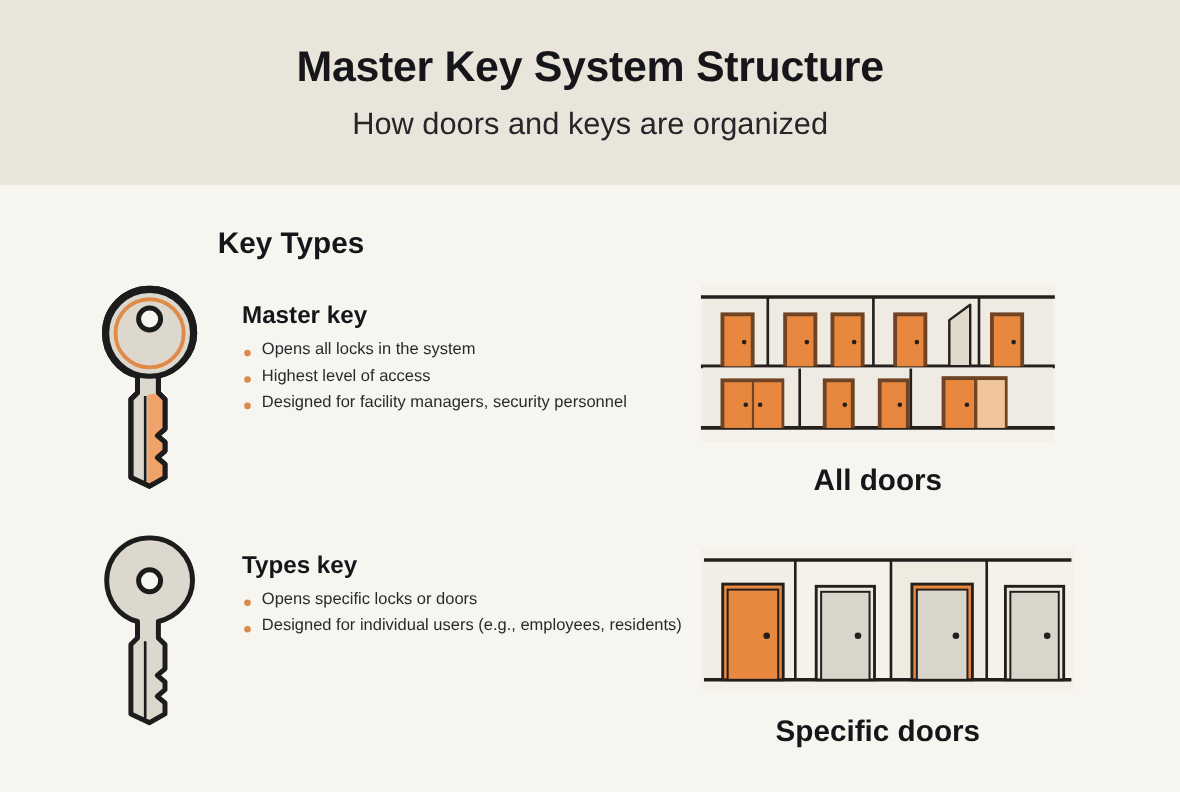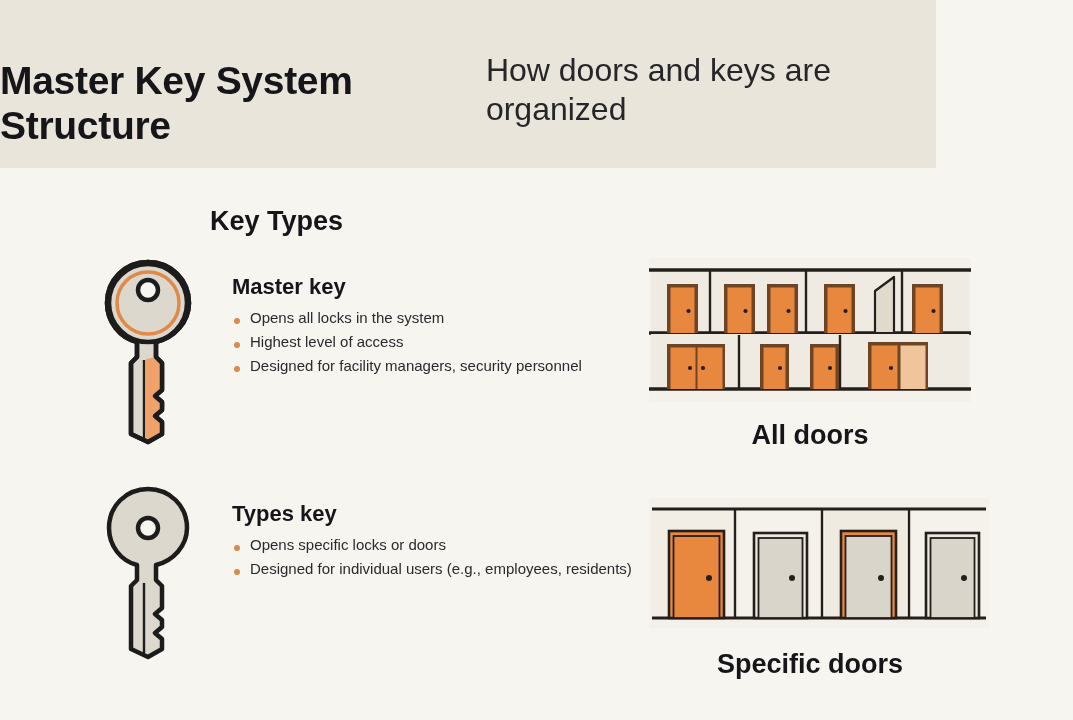--- a/index.html
+++ b/index.html
@@ -12,50 +12,50 @@
     background: #F7F5F0;
     font-family: "Liberation Sans", sans-serif;
     overflow: hidden;
     position: relative;
   }
 
   
   #header-band {
     position: absolute;
     left: 0; top: 0;
-    width: 936px;
+    width: 1073px;
     height: 168px;
     background: #E9E5DB;
     display: flex;
-    flex-direction: row;
+    flex-direction: column;
     align-items: center;
     justify-content: flex-start;
   }
   #page-title {
     margin: 0;
     padding-top: 40px;
     font-size: 39px;
     font-weight: bold;
     letter-spacing: -0.3px;
     color: #16161A;
     line-height: 1.15;
   }
   #page-subtitle {
     margin: 0;
     padding-top: 11px;
-    font-size: 32px;
+    font-size: 28px;
     font-weight: normal;
     color: #26262A;
     line-height: 1.2;
   }
 
   
   #main-area {
     position: absolute;
-    left: 12px; top: 168px;
+    left: 0; top: 168px;
     width: 992px;
     height: 552px;
   }
 
   .col-heading {
     position: absolute;
     font-size: 27px;
     font-weight: bold;
     color: #16161A;
     margin: 0;

